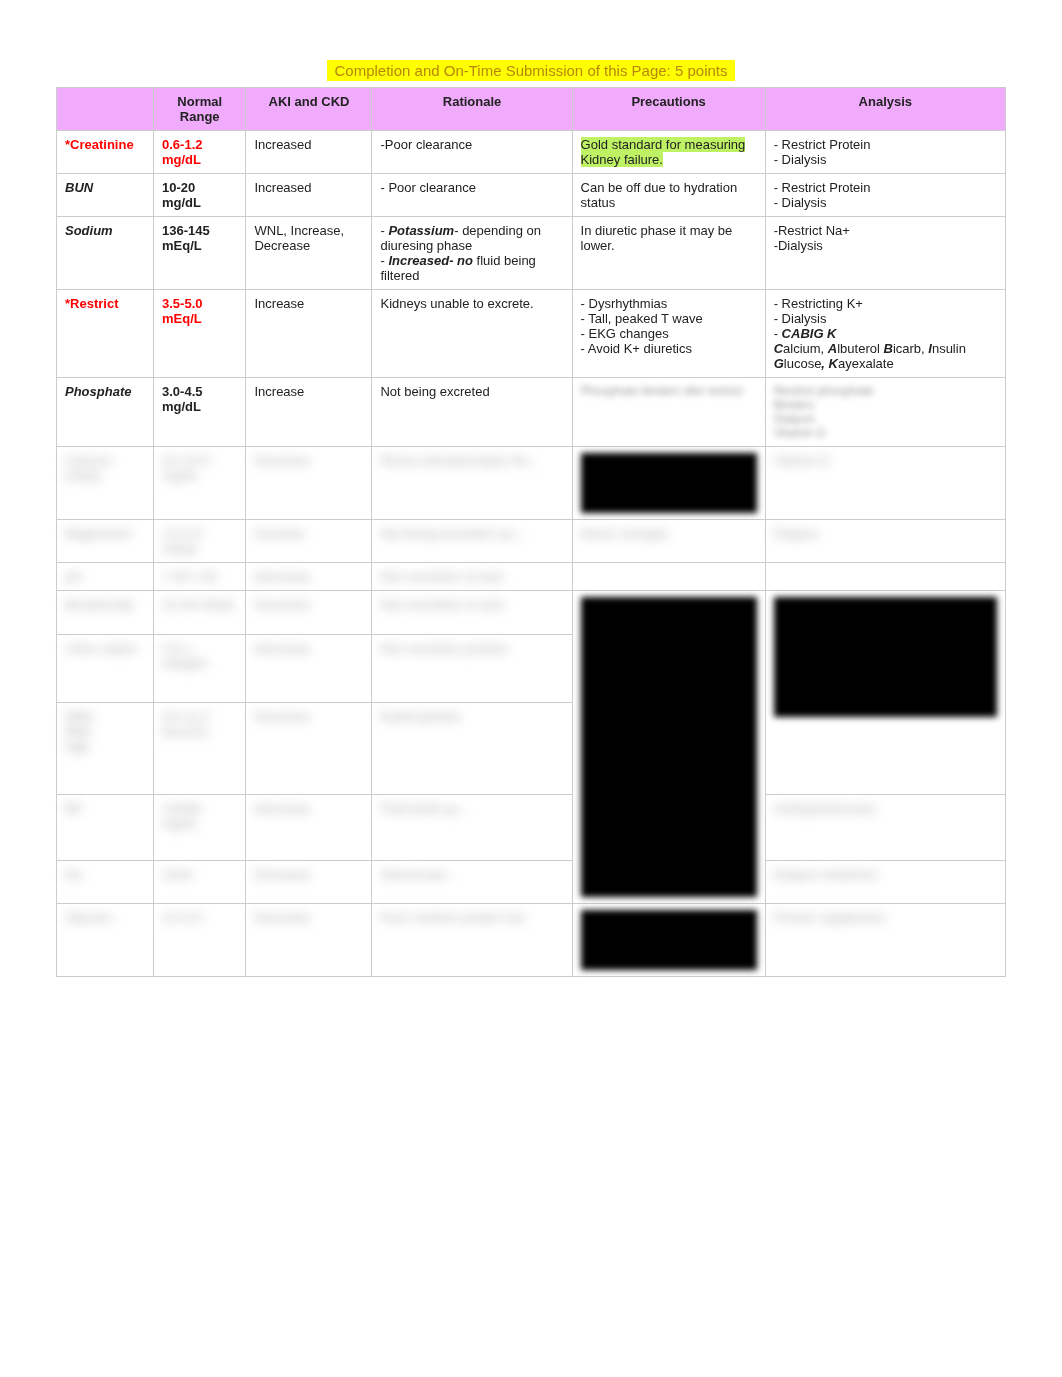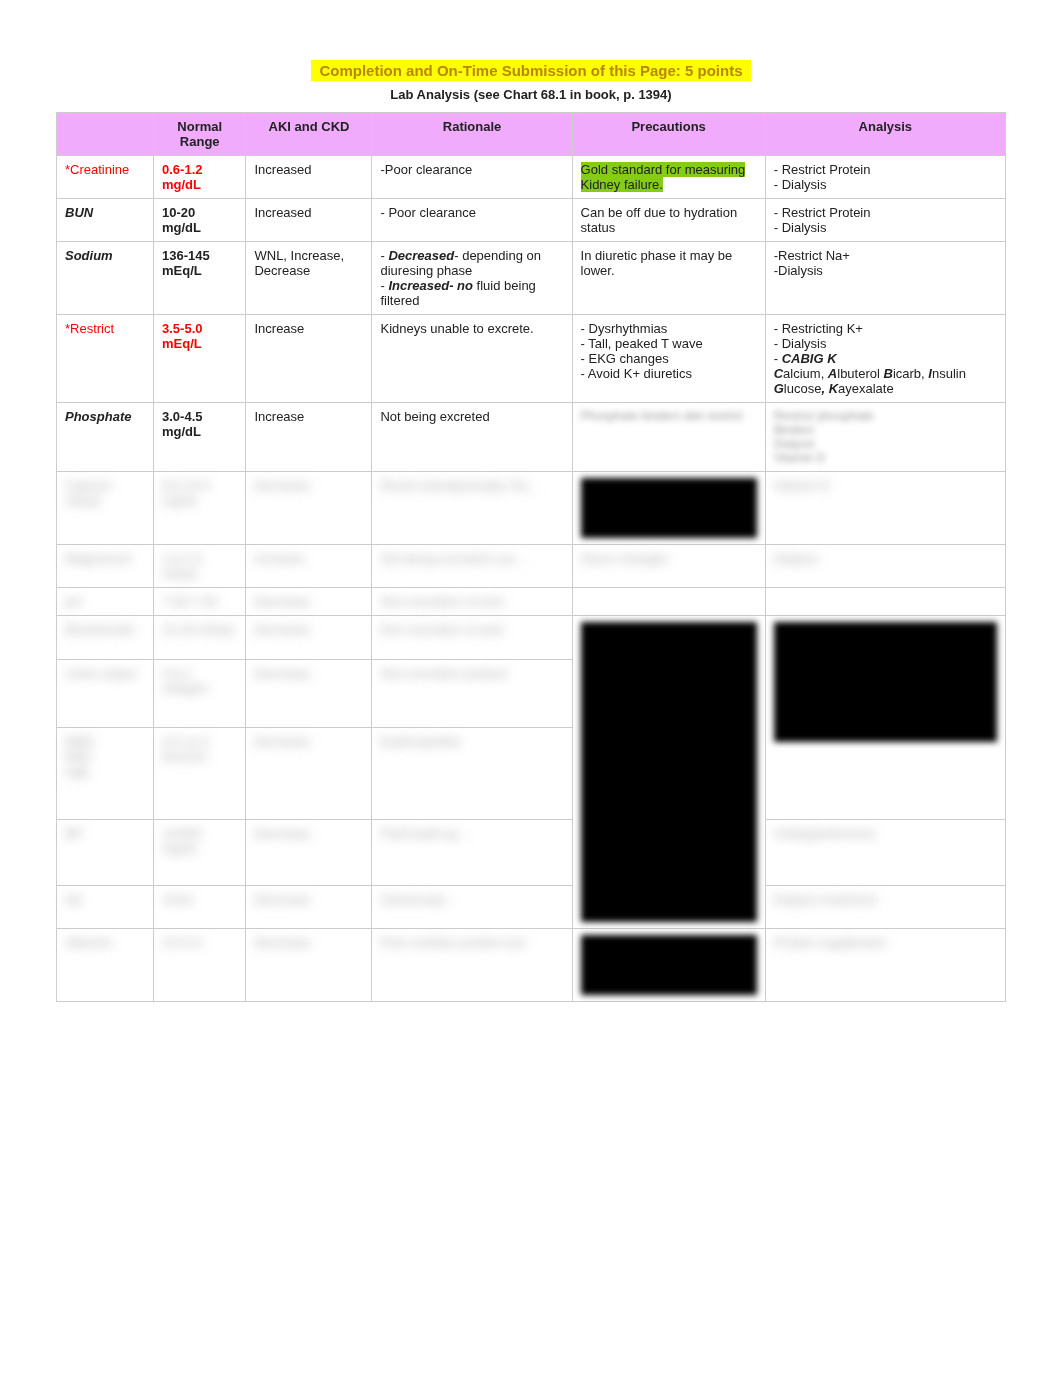--- a/index.html
+++ b/index.html
@@ -11,21 +11,21 @@
       width: 1062px;
       min-height: 1377px;
       padding: 60px 30px;
     }
     .page-wrapper {
       max-width: 950px;
       margin: 0 auto;
     }
     .header-title {
       text-align: left;
-      font-weight: bold;
+      font-weight: normal;
       font-size: 15px;
       color: #b8860b;
       background: yellow;
       display: inline-block;
       padding: 2px 8px;
     }
     .header-subtitle {
       text-align: center;
       font-weight: bold;
       font-size: 13px;
@@ -45,27 +45,27 @@
       padding: 6px 8px;
       vertical-align: top;
       font-size: 13px;
     }
     th {
       font-weight: bold;
       background: #f0abfc;
     }
     .red-label {
       color: red;
-      font-weight: normal;
+      font-weight: bold;
     }
     .bold-range {
       font-weight: bold;
     }
     .highlight-yellow {
-      background-color: #84cc16;
+      background-color: #bef264;
       display: inline;
     }
     .bullet-list {
       list-style: none;
       padding: 0;
     }
     .bullet-list li::before {
       content: "- ";
     }
     .bold-text {
@@ -109,21 +109,20 @@
       font-size: 12px;
     }
   </style>
 </head>
 <body>
 
 <div class="page-wrapper">
   <div class="header-row">
     <span class="header-title">Completion and On-Time Submission of this Page: 5 points</span>
   </div>
-  <div class="header-subtitle">Lab Analysis (see Chart 68.1 in book, p. 1394)</div>
 
   <table>
     <thead>
       <tr>
         <th></th>
         <th>Normal Range</th>
         <th>AKI and CKD</th>
         <th>Rationale</th>
         <th>Precautions</th>
         <th>Analysis</th>
@@ -159,21 +158,21 @@
             <li>Dialysis</li>
           </ul>
         </td>
       </tr>
 
       <tr>
         <td><span class="bold-text">Sodium</span></td>
         <td><span class="bold-range">136-145 mEq/L</span></td>
         <td>WNL, Increase, Decrease</td>
         <td>
-          - <span class="bold-text">Decreased</span>- depending on diuresing phase<br>
+          - <span class="bold-text">Potassium</span>- depending on diuresing phase<br>
           - <span class="bold-text">Increased- no</span> fluid being filtered
         </td>
         <td>In diuretic phase it may be lower.</td>
         <td>-Restrict Na+<br>-Dialysis</td>
       </tr>
 
       <tr>
         <td><span class="red-label">*Restrict</span></td>
         <td><span class="bold-range red-label">3.5-5.0 mEq/L</span></td>
         <td>Increase</td>

